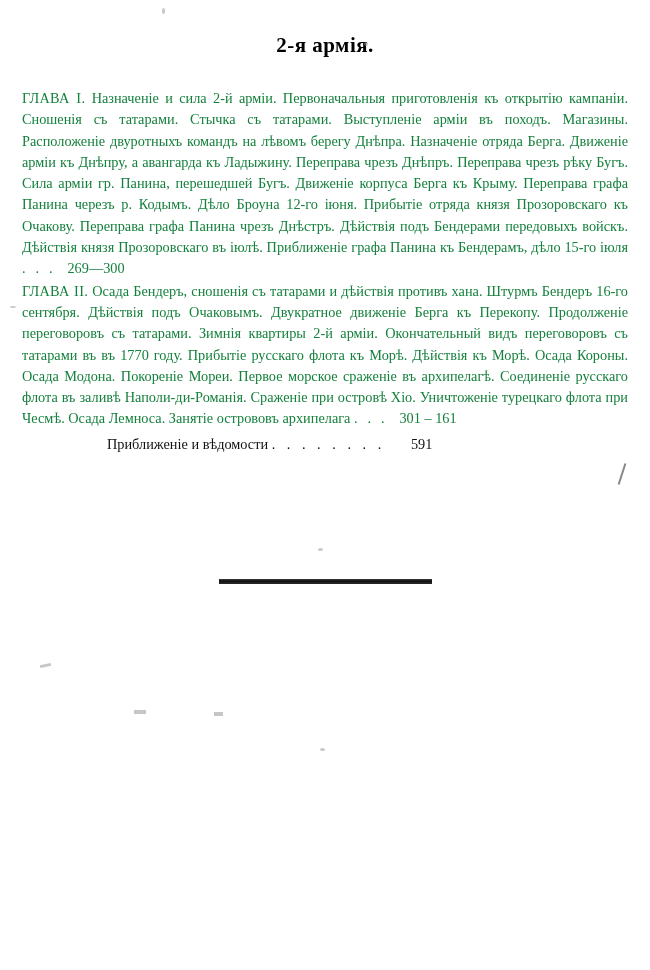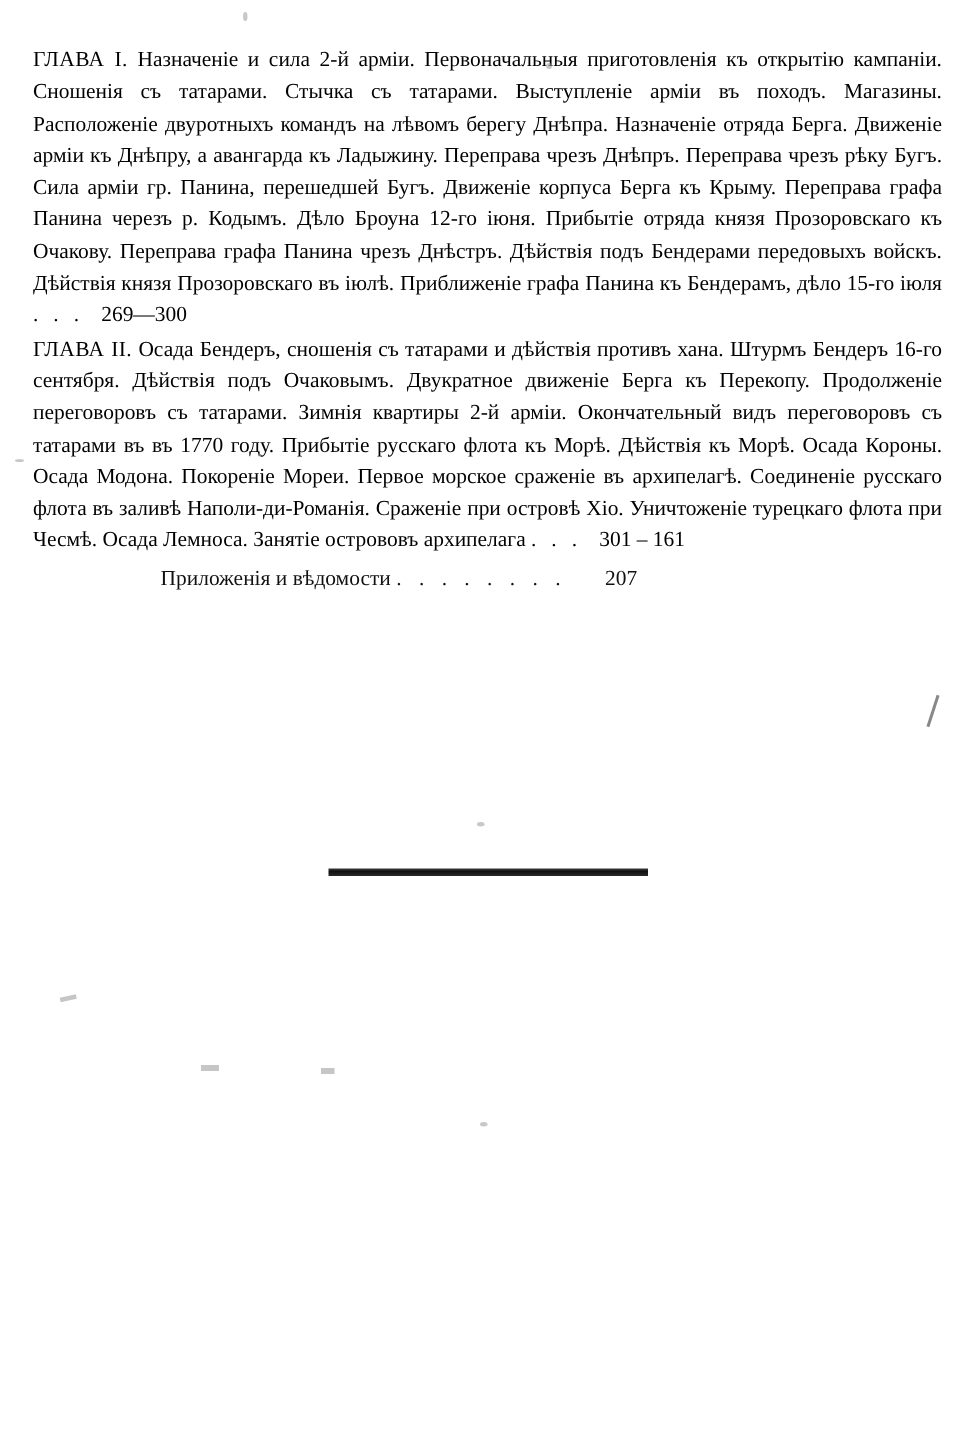--- a/index.html
+++ b/index.html
@@ -34,21 +34,21 @@
   .toc {
     margin: 30px 22px 0 22px;
   }
 
   .toc-entry {
     font-size: 14.3px;
     line-height: 1.49;
     text-align: justify;
     text-justify: inter-word;
     margin-bottom: 0;
-    color: #000000;
+    color: #15803d;
   }
 
   .toc-entry + .toc-entry {
     margin-top: 1px;
   }
 
   .toc-entry .body {
     display: inline;
   }
 
@@ -109,41 +109,42 @@
     position: absolute;
     background: #555;
     opacity: 0.7;
   }
 </style>
 </head>
 <body>
 
 <div class="page">
 
+  <h1 class="page-title">2-я армія.</h1>
 
   <div class="toc">
 
     <p class="toc-entry">
       <span class="chap-label">ГЛАВА I.</span>
       <span class="body">Назначеніе и сила 2-й арміи. Первоначальныя приготовленія къ открытію кампаніи. Сношенія съ татарами. Стычка съ татарами. Выступленіе арміи въ походъ. Магазины. Расположеніе двуротныхъ командъ на лѣвомъ берегу Днѣпра. Назначеніе отряда Берга. Движеніе арміи къ Днѣпру, а авангарда къ Ладыжину. Переправа чрезъ Днѣпръ. Переправа чрезъ рѣку Бугъ. Сила арміи гр. Панина, перешедшей Бугъ. Движеніе корпуса Берга къ Крыму. Переправа графа Панина черезъ р. Кодымъ. Дѣло Броуна 12-го іюня. Прибытіе отряда князя Прозоровскаго къ Очакову. Переправа графа Панина чрезъ Днѣстръ. Дѣйствія подъ Бендерами передовыхъ войскъ. Дѣйствія князя Прозоровскаго въ іюлѣ. Приближеніе графа Панина къ Бендерамъ, дѣло 15-го іюля</span>
       <span class="dots">. . .</span>
       <span class="pages">269—300</span>
     </p>
 
     <p class="toc-entry">
       <span class="chap-label">ГЛАВА II.</span>
       <span class="body">Осада Бендеръ, сношенія съ татарами и дѣйствія противъ хана. Штурмъ Бендеръ 16-го сентября. Дѣйствія подъ Очаковымъ. Двукратное движеніе Берга къ Перекопу. Продолженіе переговоровъ съ татарами. Зимнія квартиры 2-й арміи. Окончательный видъ переговоровъ съ татарами въ въ 1770 году. Прибытіе русскаго флота къ Морѣ. Дѣйствія къ Морѣ. Осада Короны. Осада Модона. Покореніе Мореи. Первое морское сраженіе въ архипелагѣ. Соединеніе русскаго флота въ заливѣ Наполи-ди-Романія. Сраженіе при островѣ Хіо. Уничтоженіе турецкаго флота при Чесмѣ. Осада Лемноса. Занятіе острововъ архипелага</span>
       <span class="dots">. . .</span>
       <span class="pages">301 – 161</span>
     </p>
 
     <p class="appendix">
-      <span>Приложенія и вѣдомости</span>
+      <span>Приближеніе и вѣдомости</span>
       <span class="dots">. . . . . . . .</span>
-      <span class="pages">207</span>
+      <span class="pages">591</span>
     </p>
 
   </div>
 
   <div class="rule"></div>
 
   <span class="speck" style="left:162px; top:8px;  width:3px; height:6px;"></span>
   <span class="speck" style="left:364px; top:42px; width:4px; height:4px;"></span>
   <span class="speck" style="left:10px;  top:306px;width:6px; height:2px;"></span>
   <span class="tick" style="left:621px; top:463px;width:2px; height:22px; transform:rotate(18deg);"></span>

